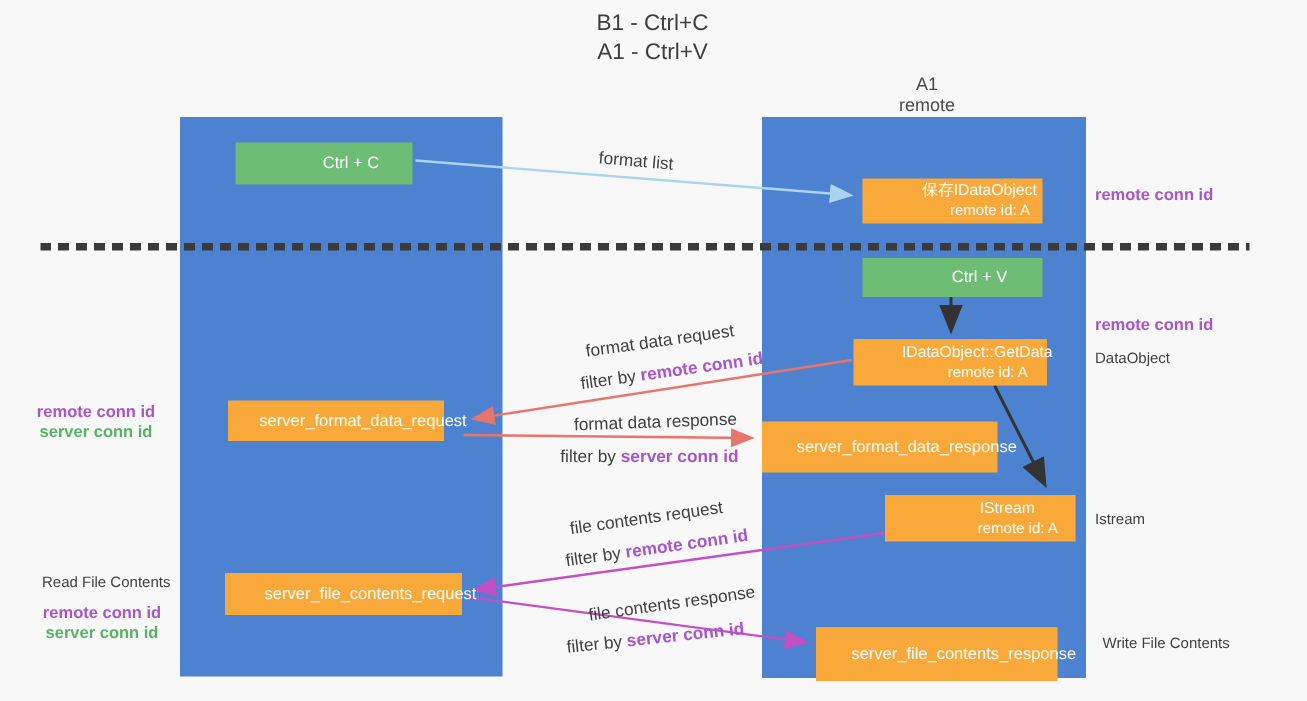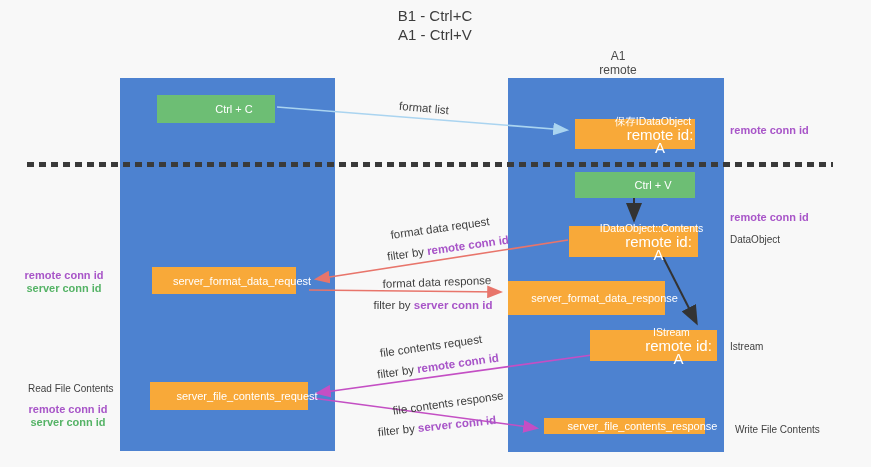--- a/index.html
+++ b/index.html
@@ -24,31 +24,31 @@
   .col-header.right{left:558px;width:120px;}
   .column{position:absolute;background:var(--col-blue);}
   .column.left{left:120px;top:78px;width:215px;height:373px;}
   .column.right{left:508px;top:78px;width:216px;height:374px;}
   .dashline{position:absolute;left:27px;top:162px;width:806px;height:5px;z-index:5;
     background:repeating-linear-gradient(90deg,#3a3a3a 0 7px,transparent 7px 12px);}
   .box{position:absolute;display:flex;flex-direction:column;align-items:center;justify-content:center;
        color:#fff;text-align:center;z-index:4;padding-left:36px;}
   .box.green{background:var(--box-green);font-size:11px;}
   .box.orange{background:var(--box-orange);font-size:11px;}
-  .box .l2{font-size:15px;line-height:13px;margin-left:14px;}
+  .box .l2{font-size:10px;line-height:13px;margin-left:14px;}
   .box .l1{font-size:10.5px;line-height:13px;}
   #ctrl-c{left:157px;top:95px;width:118px;height:28px;}
   #ctrl-v{left:575px;top:172px;width:120px;height:26px;}
   #save-dataobject{left:575px;top:119px;width:120px;height:30px;}
   #getdata{left:569px;top:226px;width:129px;height:31px;}
   #istream{left:590px;top:330px;width:127px;height:31px;}
   #fmt-req{left:152px;top:267px;width:144px;height:27px;}
   #fmt-res{left:508px;top:281px;width:157px;height:34px;}
   #file-req{left:150px;top:382px;width:158px;height:28px;}
-  #file-res{left:544px;top:418px;width:161px;height:16px;}
+  #file-res{left:544px;top:418px;width:161px;height:36px;}
   .side-label{position:absolute;font-size:10px;color:var(--ink);white-space:nowrap;z-index:6;}
   .side-label.purple{color:var(--purple);font-weight:bold;font-size:11px;}
   .side-label.greent{color:var(--green-txt);font-weight:bold;font-size:11px;}
   .arrow-label{position:absolute;font-size:11.5px;color:var(--ink);white-space:nowrap;z-index:6;
                transform:translate(-50%,-50%);}
   .arrow-label .hl-p{color:var(--purple);font-weight:bold;}
   svg.overlay{position:absolute;left:0;top:0;z-index:3;}
 </style>
 </head>
 <body>
@@ -102,21 +102,21 @@
     <span>Ctrl + C</span>
   </div>
   <div class="box orange" id="save-dataobject">
     <span class="l1">保存IDataObject</span>
     <span class="l2">remote id: A</span>
   </div>
   <div class="box green" id="ctrl-v">
     <span>Ctrl + V</span>
   </div>
   <div class="box orange" id="getdata">
-    <span class="l1">IDataObject::Contents</span>
+    <span class="l1">IDataObject::GetData</span>
     <span class="l2">remote id: A</span>
   </div>
   <div class="box orange" id="istream">
     <span class="l1">IStream</span>
     <span class="l2">remote id: A</span>
   </div>
   <div class="box orange" id="fmt-req">
     <span>server_format_data_request</span>
   </div>
   <div class="box orange" id="fmt-res">

